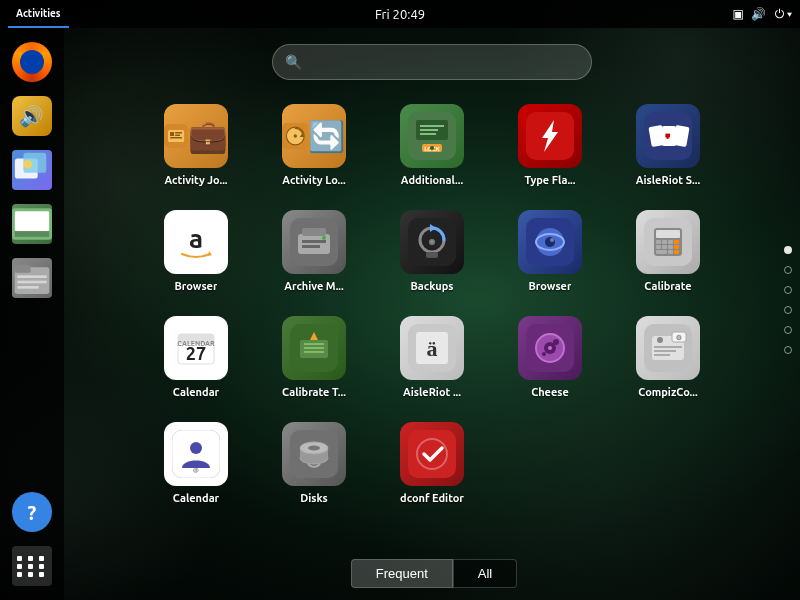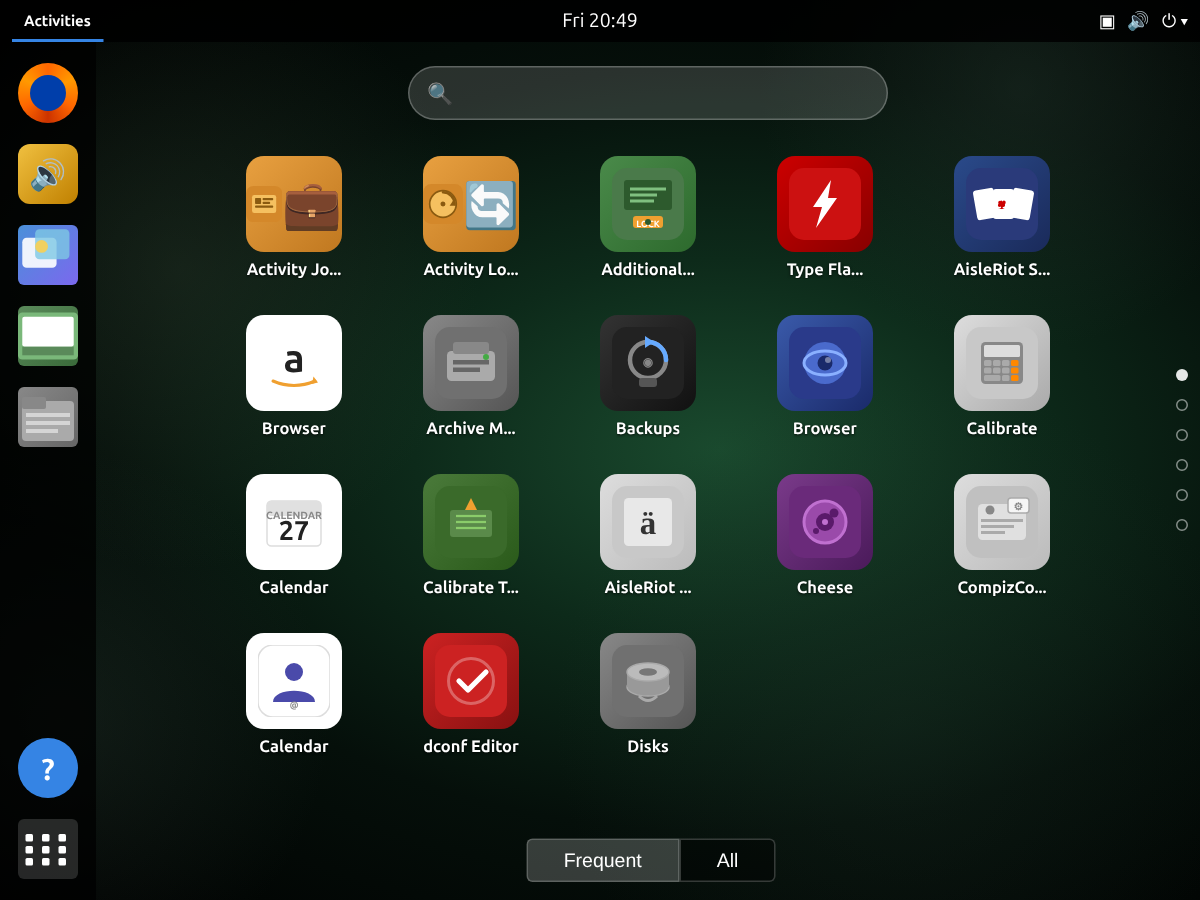--- a/index.html
+++ b/index.html
@@ -620,42 +620,42 @@
           <rect width="48" height="48" rx="10" fill="#fff" stroke="#ddd" stroke-width="1"></rect>
           <circle cx="24" cy="18" r="6" fill="#4a4aaa"></circle>
           <path d="M10 38 C10 28 38 28 38 38" fill="#4a4aaa"></path>
           <text x="24" y="42" text-anchor="middle" font-size="6" fill="#888">@</text>
         </svg>
       </div>
       <span class="app-label">Calendar</span>
     </div>
 
     <div class="app-item">
-      <div class="app-icon" style="background:linear-gradient(135deg,#cc2222,#881111);">
-        <svg width="48" height="48" viewBox="0 0 48 48">
-          <rect width="48" height="48" rx="10" fill="#cc2222"></rect>
-          <path d="M16 24 L22 30 L34 18" stroke="#fff" stroke-width="3.5" fill="none" stroke-linecap="round" stroke-linejoin="round"></path>
-          <circle cx="24" cy="24" r="15" fill="none" stroke="rgba(255,255,255,0.3)" stroke-width="2"></circle>
-        </svg>
-      </div>
-      <span class="app-label">dconf Editor</span>
-    </div>
-
-    <div class="app-item">
       <div class="app-icon" style="background:linear-gradient(135deg,#888,#555);">
         <svg width="48" height="48" viewBox="0 0 48 48">
           <rect width="48" height="48" rx="10" fill="#707070"></rect>
           <ellipse cx="24" cy="28" rx="14" ry="6" fill="#999" stroke="#aaa" stroke-width="1"></ellipse>
           <rect x="10" y="18" width="28" height="10" fill="#999"></rect>
           <ellipse cx="24" cy="18" rx="14" ry="6" fill="#bbb" stroke="#aaa" stroke-width="1"></ellipse>
           <ellipse cx="24" cy="18" rx="6" ry="2.5" fill="#777"></ellipse>
           <path d="M18 34 Q24 40 30 34" stroke="#aaa" stroke-width="2" fill="none"></path>
         </svg>
       </div>
       <span class="app-label">Disks</span>
+    </div>
+
+    <div class="app-item">
+      <div class="app-icon" style="background:linear-gradient(135deg,#cc2222,#881111);">
+        <svg width="48" height="48" viewBox="0 0 48 48">
+          <rect width="48" height="48" rx="10" fill="#cc2222"></rect>
+          <path d="M16 24 L22 30 L34 18" stroke="#fff" stroke-width="3.5" fill="none" stroke-linecap="round" stroke-linejoin="round"></path>
+          <circle cx="24" cy="24" r="15" fill="none" stroke="rgba(255,255,255,0.3)" stroke-width="2"></circle>
+        </svg>
+      </div>
+      <span class="app-label">dconf Editor</span>
     </div>
 
   </div>
 </div>
 
 <div class="nav-dots">
   <div class="nav-dot active"></div>
   <div class="nav-dot"></div>
   <div class="nav-dot"></div>
   <div class="nav-dot"></div>

